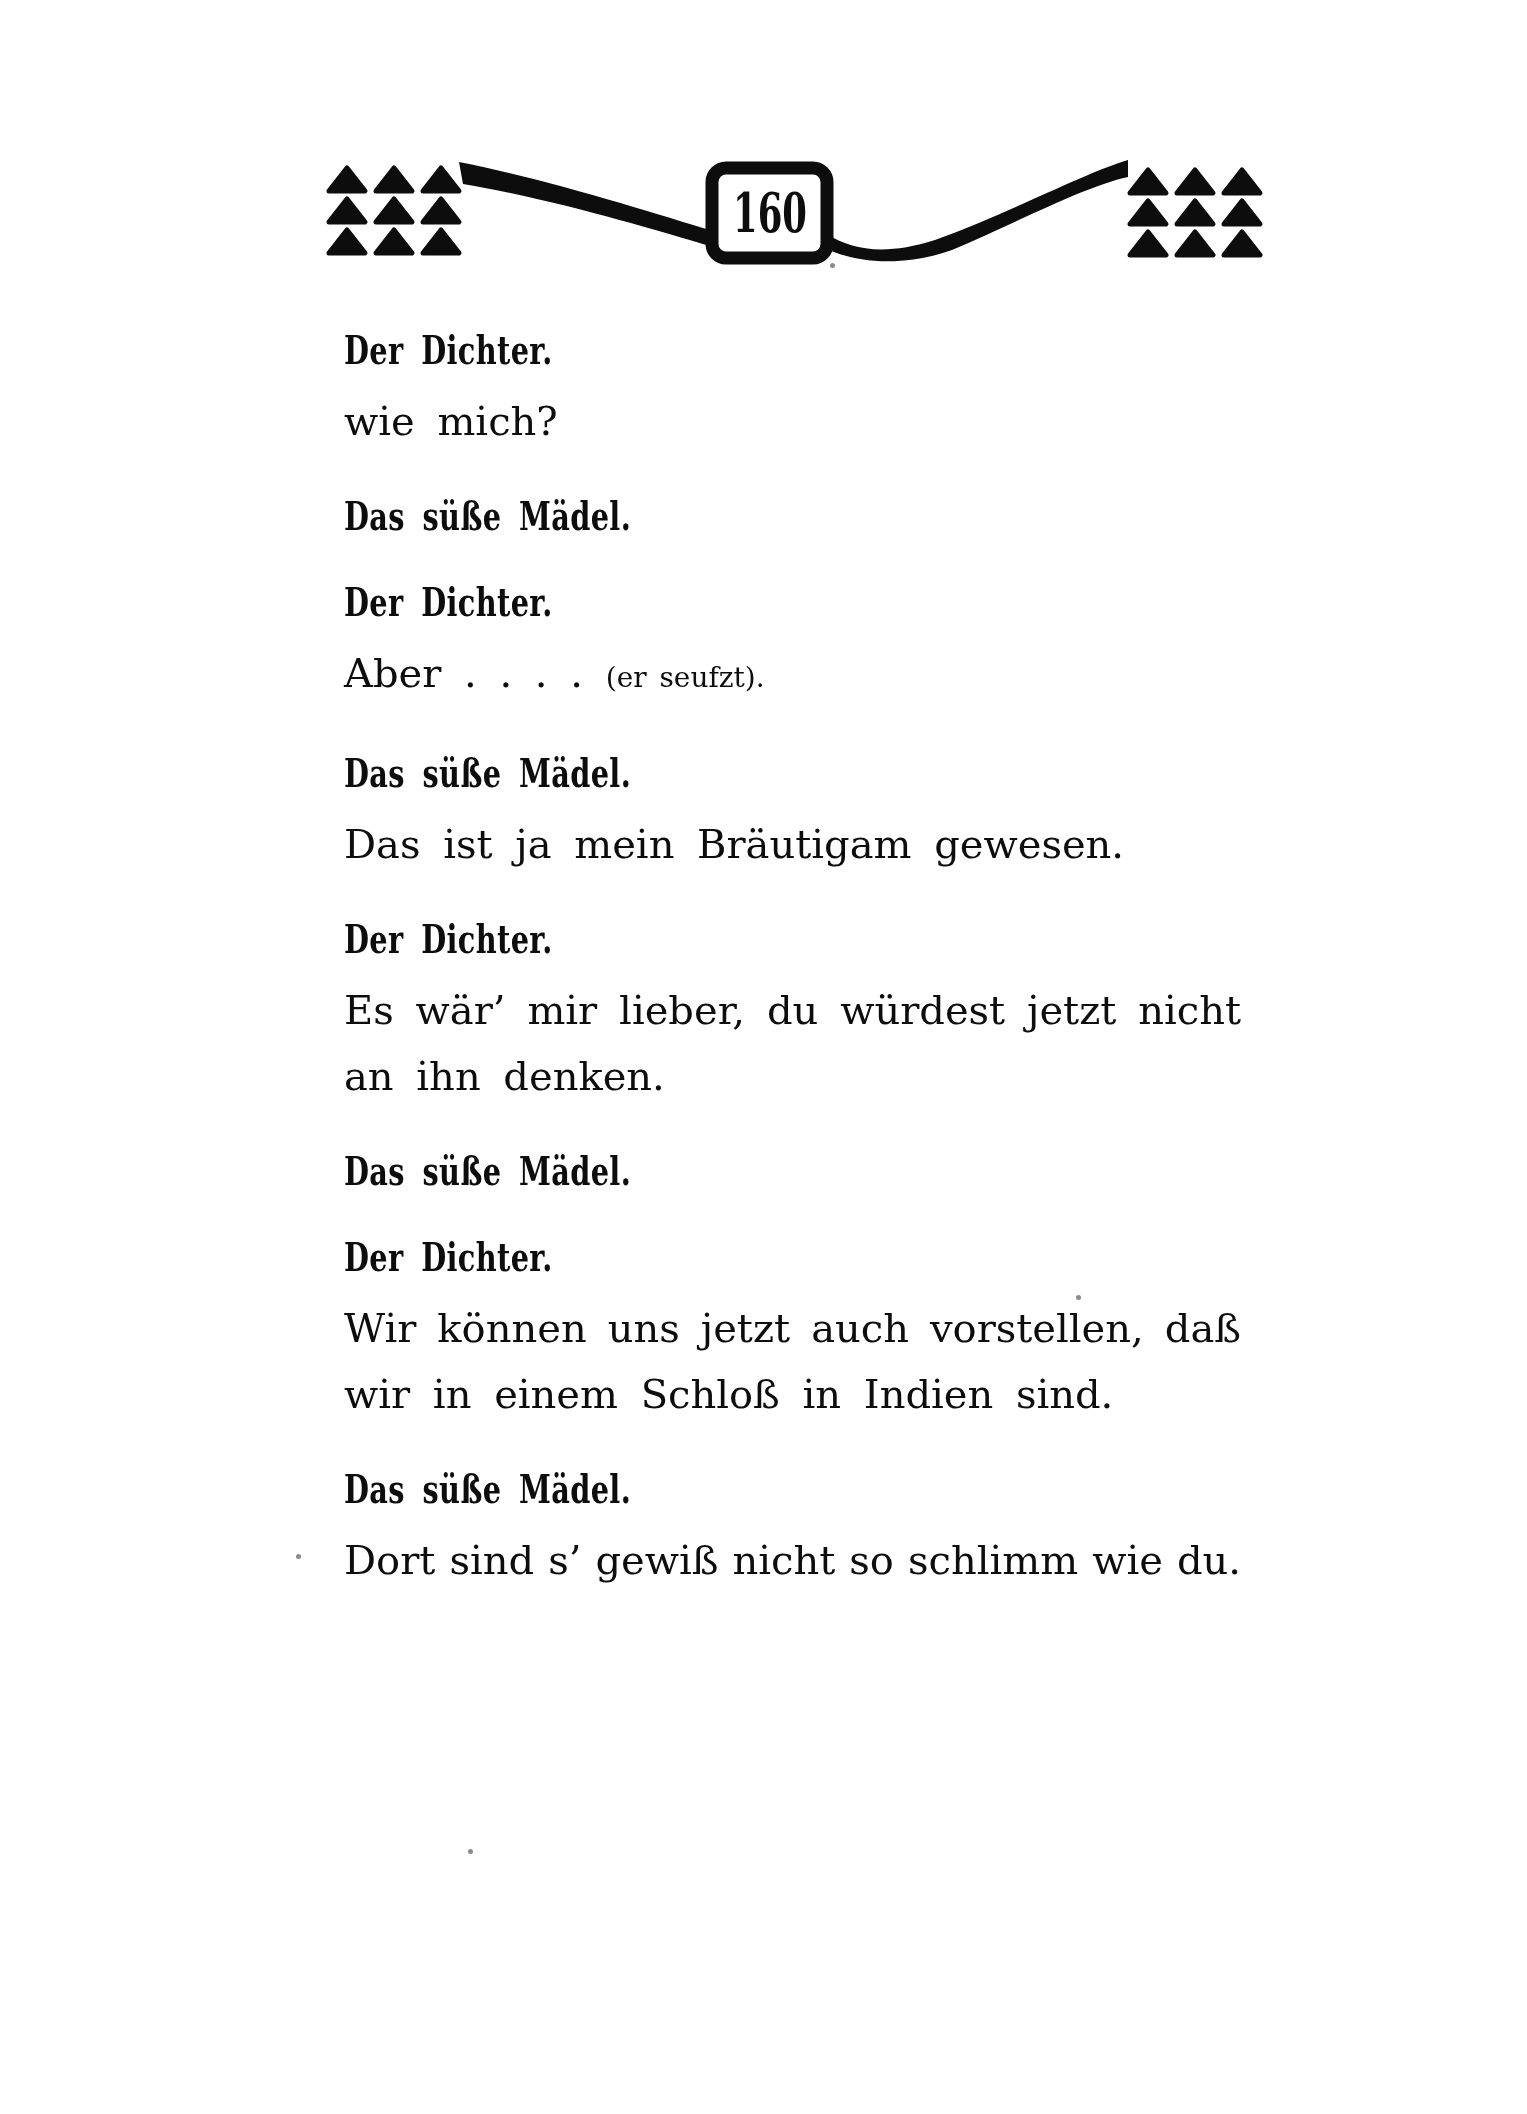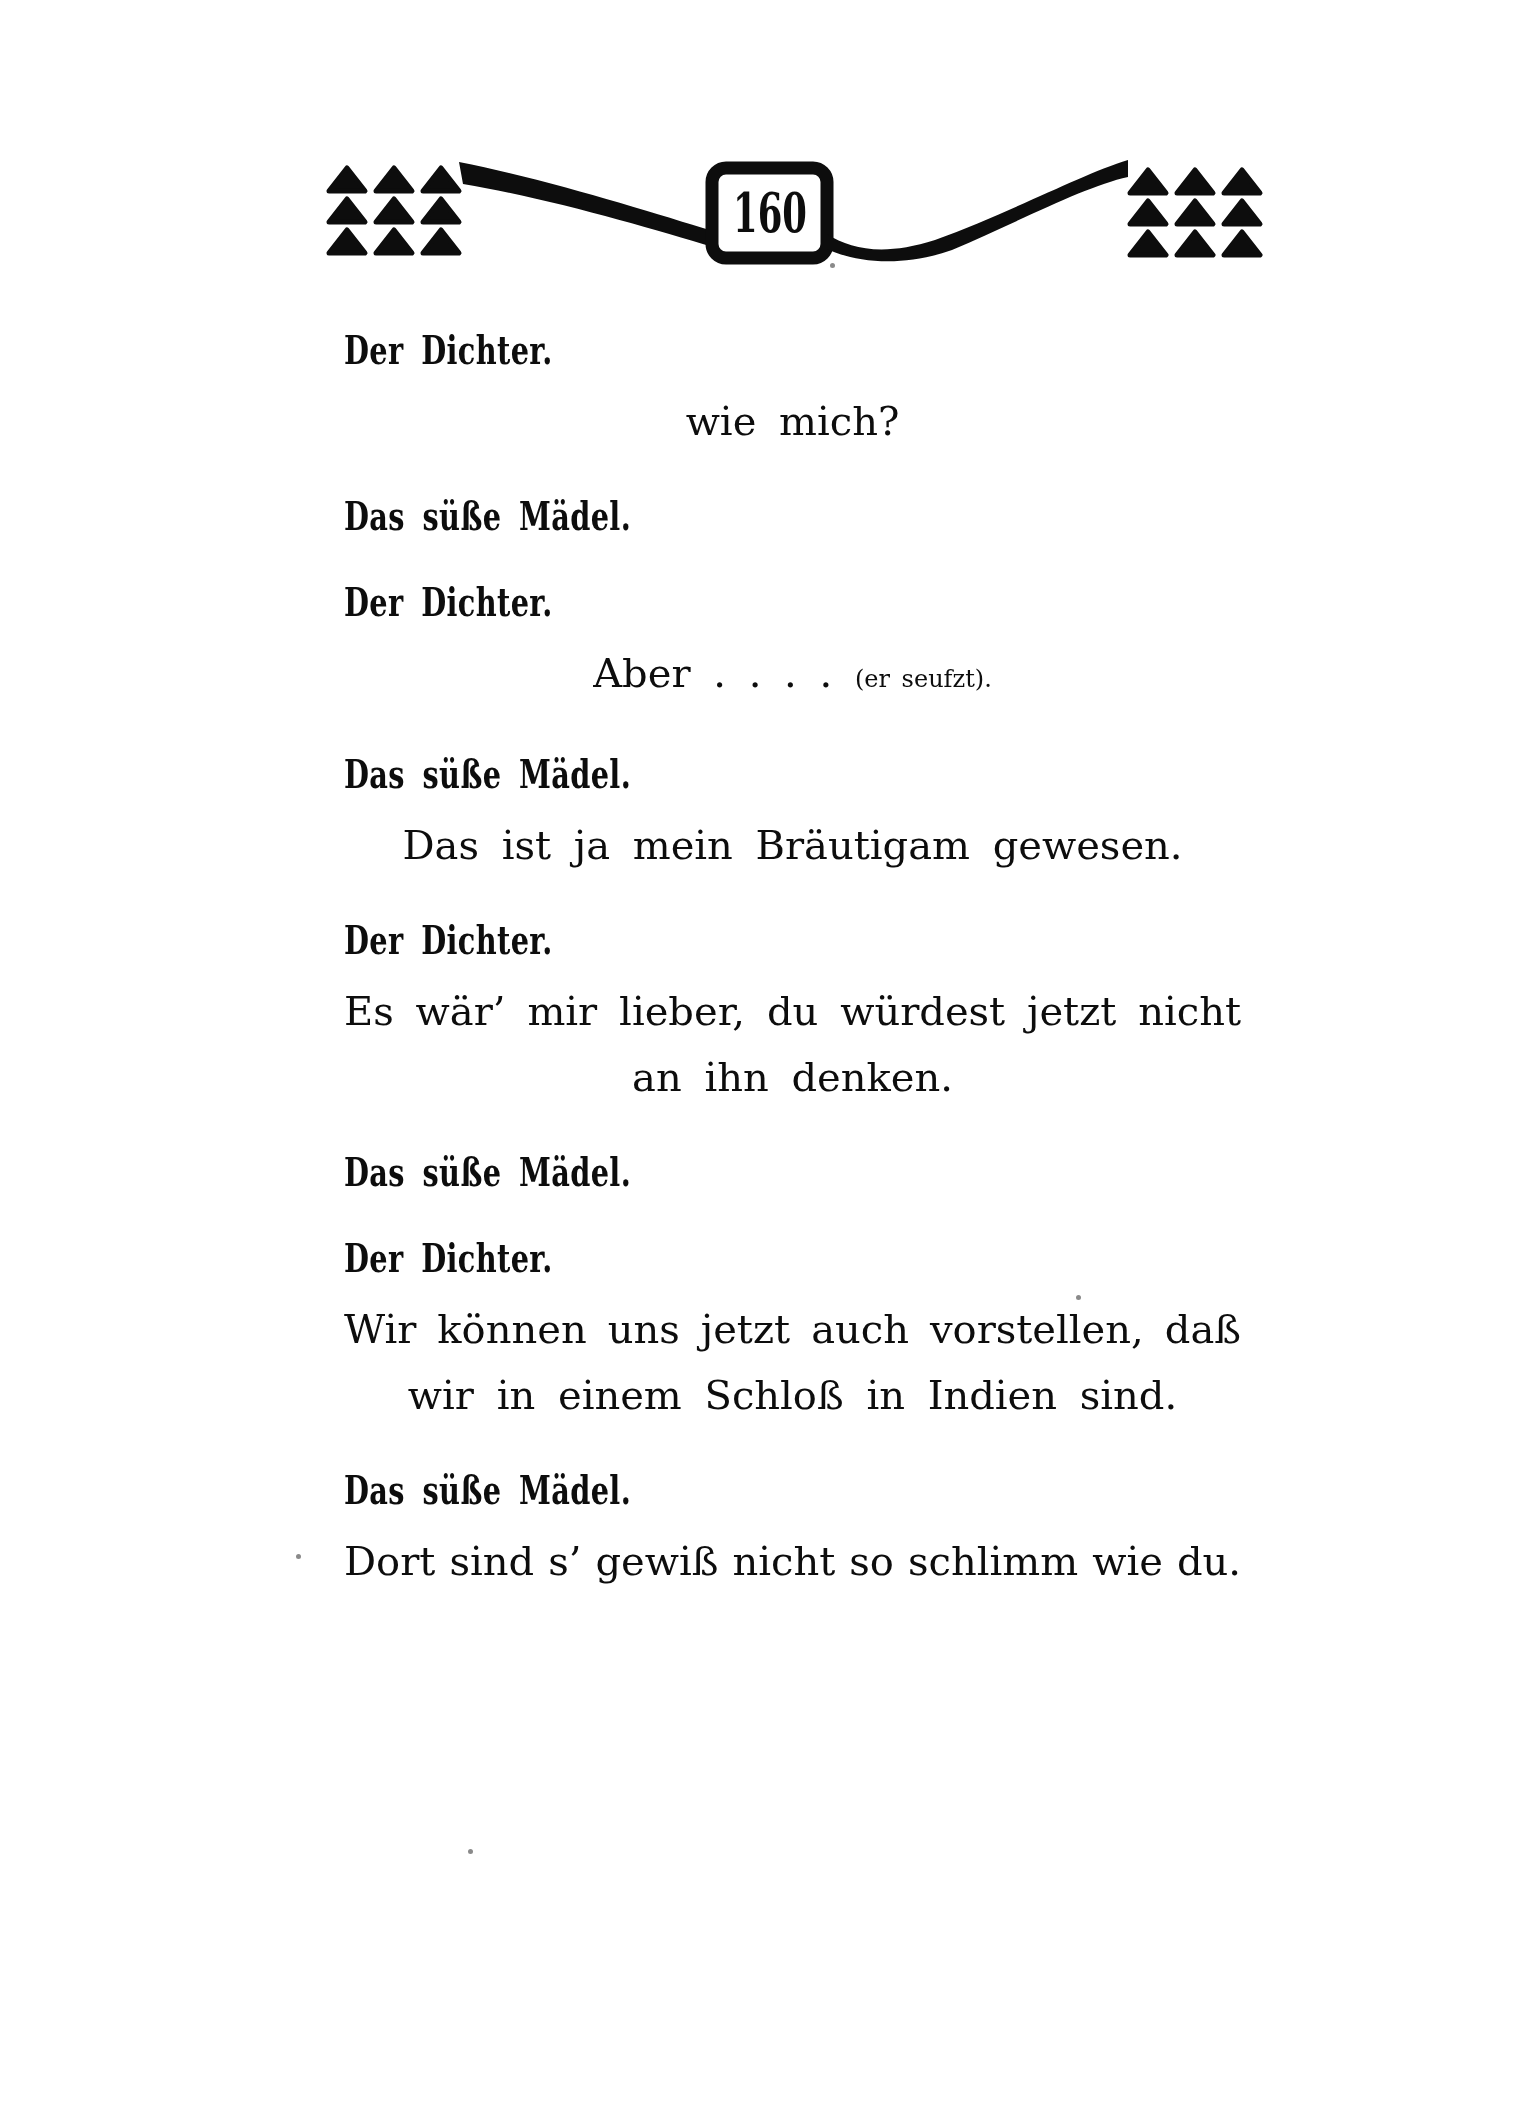--- a/index.html
+++ b/index.html
@@ -44,30 +44,29 @@
     transform: scaleX(0.72);
     transform-origin: left center;
     white-space: nowrap;
   }
   .line {
     margin: 0;
     font-size: 40px;
     line-height: 66px;
     word-spacing: 10px;
     white-space: nowrap;
-    text-align: center;
   }
   .line.justify {
     word-spacing: normal;
     white-space: normal;
     text-align: justify;
     text-align-last: justify;
   }
   .line .small {
-    font-size: 24px;
+    font-size: 28px;
     word-spacing: 4px;
   }
 
   
   .speck {
     position: absolute;
     width: 5px; height: 5px;
     border-radius: 50%;
     background: #2a2a2a;
     opacity: 0.55;

